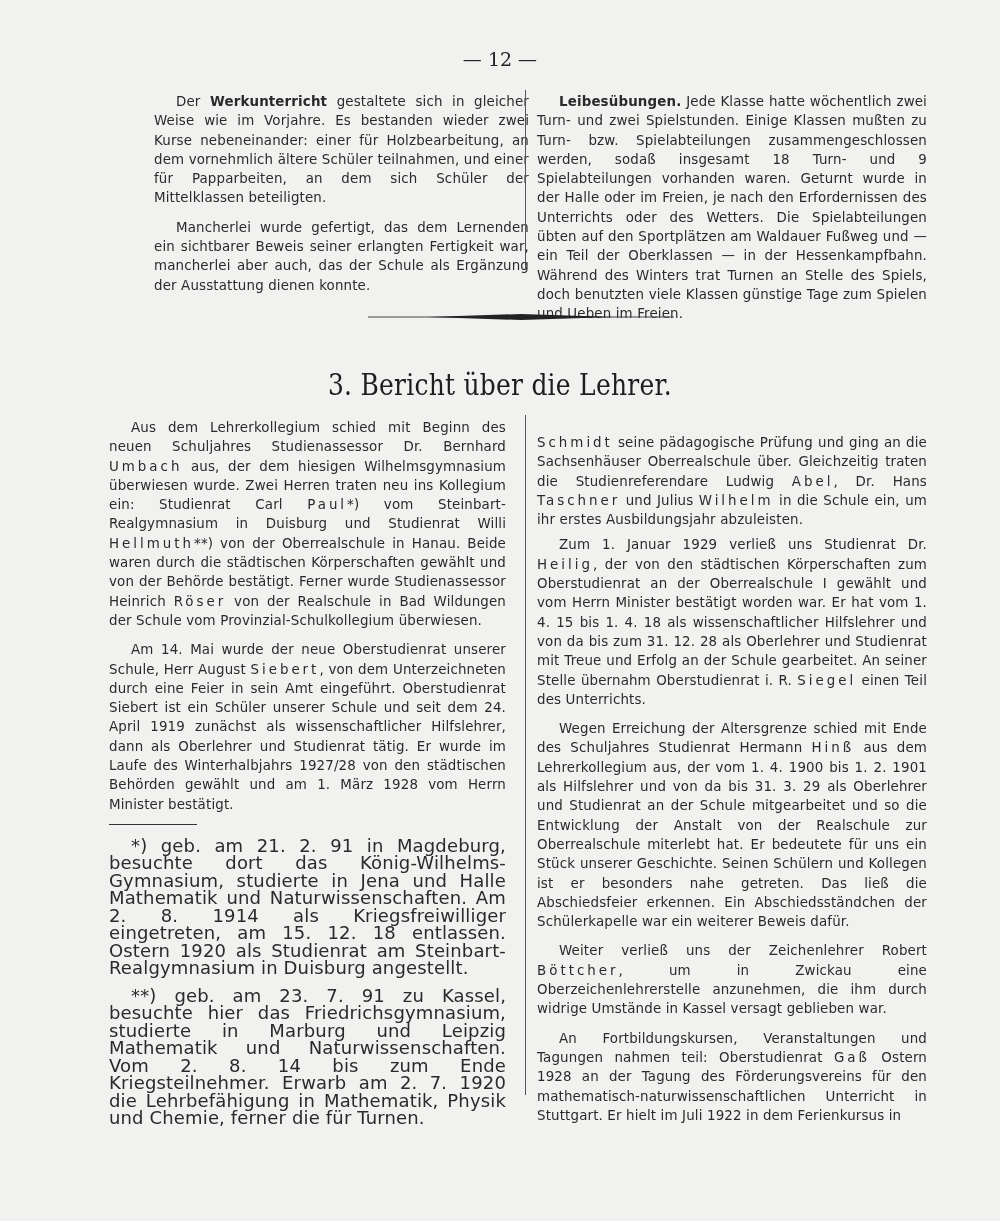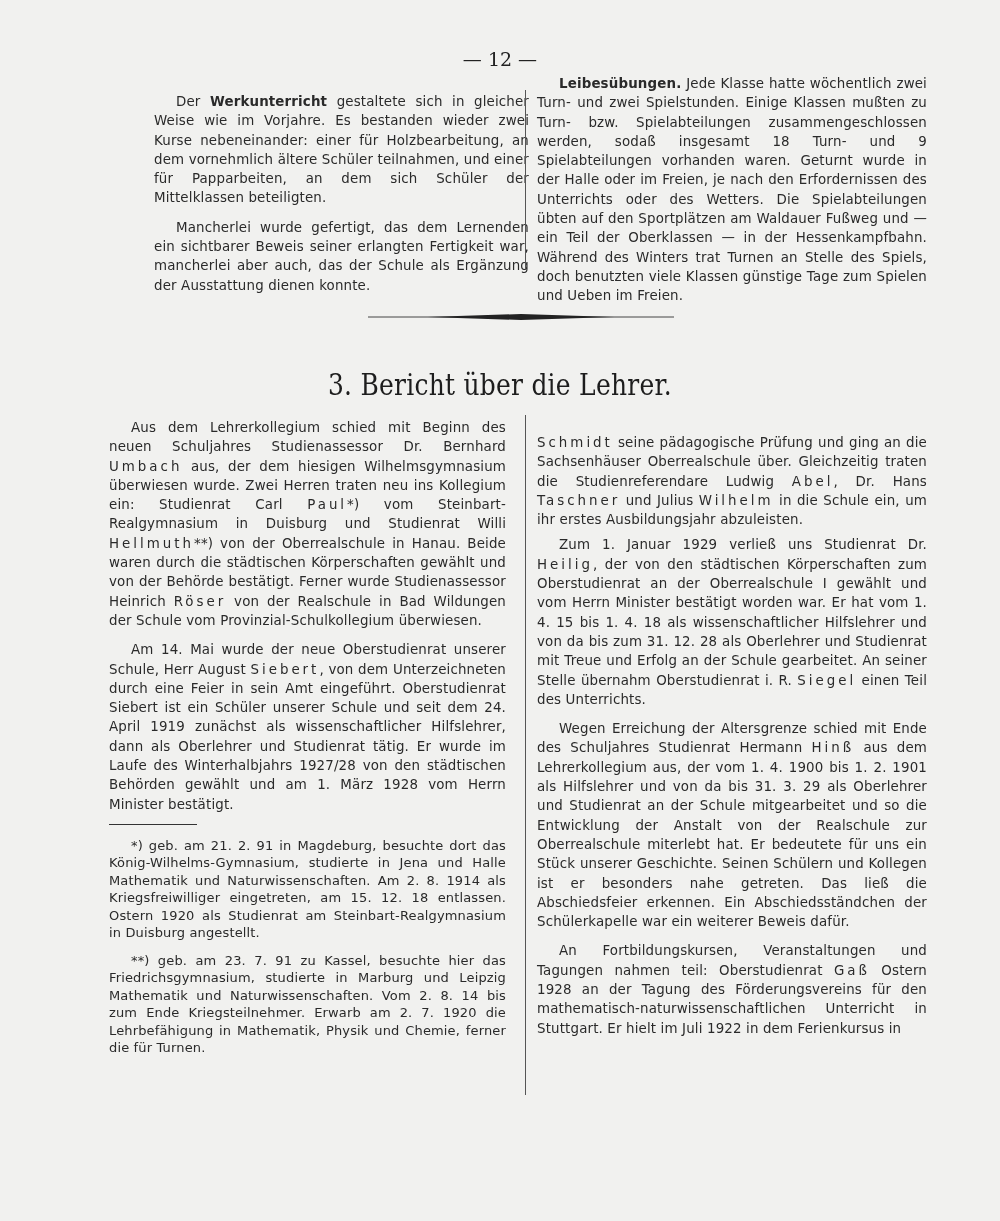--- a/index.html
+++ b/index.html
@@ -17,39 +17,39 @@
     font-size: 19px; color: #222;
   }
   .col {
     position: absolute; font-size: 13.4px; line-height: 19.3px;
     text-align: justify; letter-spacing: 0.15px;
   }
   .col p { margin: 0 0 10px 0; text-indent: 22px; }
   .col p.tight { margin-bottom: 6px; }
   .col p.noindent { text-indent: 0; }
   .col-tl { left: 122px; top: 92px; width: 375px; margin-left: 32px; }
-  .col-tr { left: 537px; top: 74px; width: 390px; }
+  .col-tr { left: 537px; top: 92px; width: 390px; }
   .col-bl { left: 109px; top: 418px; width: 397px; }
   .col-br { left: 537px; top: 433px; width: 390px; }
   .vrule { position: absolute; width: 1px; background: #555; }
   .vrule-top { left: 525px; top: 90px; height: 180px; }
   .vrule-bot { left: 525px; top: 415px; height: 680px; }
   .ornament {
     position: absolute; left: 368px; top: 314px; width: 306px; height: 6px;
   }
   .section-title {
     position: absolute; top: 368px; left: 0; width: 1000px;
     text-align: center; font-family: "DejaVu Serif", serif;
     font-size: 29px; letter-spacing: 0.3px; color: #1d1d1d;
     transform: scaleX(0.86);
   }
   b { font-weight: bold; }
   .sp { letter-spacing: 3px; }
   .footnote-rule { width: 88px; height: 1px; background: #333; margin: 8px 0 12px 0; }
-  .footnotes { font-size: 13px; line-height: 17.5px; }
+  .footnotes { font-size: 18px; line-height: 17.5px; }
   .footnotes p { margin: 0 0 10px 0; text-indent: 22px; }
 </style>
 </head>
 <body>
 
 <div class="page-number">— 12 —</div>
 
 <div class="col col-tl">
   <p><span>Der </span><b>Werkunterricht</b><span> gestaltete sich in gleicher Weise wie im Vorjahre. Es bestanden wieder zwei Kurse nebeneinander: einer für Holzbearbeitung, an dem vornehmlich ältere Schüler teilnahmen, und einer für Papparbeiten, an dem sich Schüler der Mittelklassen beteiligten.</span></p>
   <p>Mancherlei wurde gefertigt, das dem Lernenden ein sichtbarer Beweis seiner erlangten Fertigkeit war, mancherlei aber auch, das der Schule als Ergänzung der Ausstattung dienen konnte.</p>
@@ -77,14 +77,15 @@
     <p>**) geb. am 23. 7. 91 zu Kassel, besuchte hier das Friedrichsgymnasium, studierte in Marburg und Leipzig Mathematik und Naturwissenschaften. Vom 2. 8. 14 bis zum Ende Kriegsteilnehmer. Erwarb am 2. 7. 1920 die Lehrbefähigung in Mathematik, Physik und Chemie, ferner die für Turnen.</p>
   </div>
 </div>
 
 <div class="vrule vrule-bot"></div>
 
 <div class="col col-br">
   <p class="noindent tight"><span class="sp">Schmidt</span><span> seine pädagogische Prüfung und ging an die Sachsenhäuser Oberrealschule über. Gleichzeitig traten die Studienreferendare Ludwig </span><span class="sp">Abel</span><span>, Dr. Hans </span><span class="sp">Taschner</span><span> und Julius </span><span class="sp">Wilhelm</span><span> in die Schule ein, um ihr erstes Ausbildungsjahr abzuleisten.</span></p>
   <p><span>Zum 1. Januar 1929 verließ uns Studienrat Dr. </span><span class="sp">Heilig</span><span>, der von den städtischen Körperschaften zum Oberstudienrat an der Oberrealschule I gewählt und vom Herrn Minister bestätigt worden war. Er hat vom 1. 4. 15 bis 1. 4. 18 als wissenschaftlicher Hilfslehrer und von da bis zum 31. 12. 28 als Oberlehrer und Studienrat mit Treue und Erfolg an der Schule gearbeitet. An seiner Stelle übernahm Oberstudienrat i. R. </span><span class="sp">Siegel</span><span> einen Teil des Unterrichts.</span></p>
   <p><span>Wegen Erreichung der Altersgrenze schied mit Ende des Schuljahres Studienrat Hermann </span><span class="sp">Hinß</span><span> aus dem Lehrerkollegium aus, der vom 1. 4. 1900 bis 1. 2. 1901 als Hilfslehrer und von da bis 31. 3. 29 als Oberlehrer und Studienrat an der Schule mitgearbeitet und so die Entwicklung der Anstalt von der Realschule zur Oberrealschule miterlebt hat. Er bedeutete für uns ein Stück unserer Geschichte. Seinen Schülern und Kollegen ist er besonders nahe getreten. Das ließ die Abschiedsfeier erkennen. Ein Abschiedsständchen der Schülerkapelle war ein weiterer Beweis dafür.</span></p>
+  <p><span>Weiter verließ uns der Zeichenlehrer Robert </span><span class="sp">Böttcher</span><span>, um in Zwickau eine Oberzeichenlehrerstelle anzunehmen, die ihm durch widrige Umstände in Kassel versagt geblieben war.</span></p>
   <p><span>An Fortbildungskursen, Veranstaltungen und Tagungen nahmen teil: Oberstudienrat </span><span class="sp">Gaß</span><span> Ostern 1928 an der Tagung des Förderungsvereins für den mathematisch-naturwissenschaftlichen Unterricht in Stuttgart. Er hielt im Juli 1922 in dem Ferienkursus in</span></p>
 </div>
 
 </body></html>

